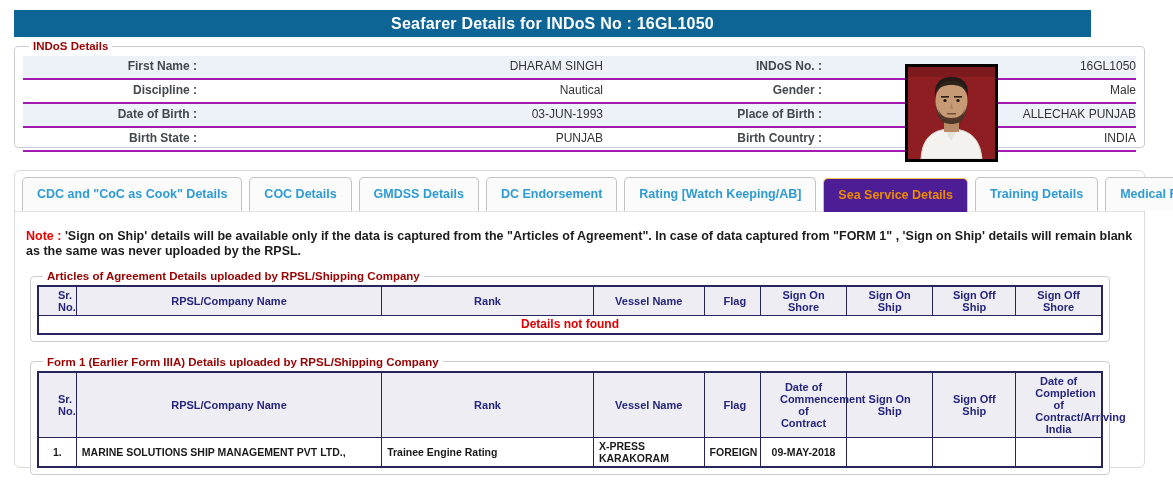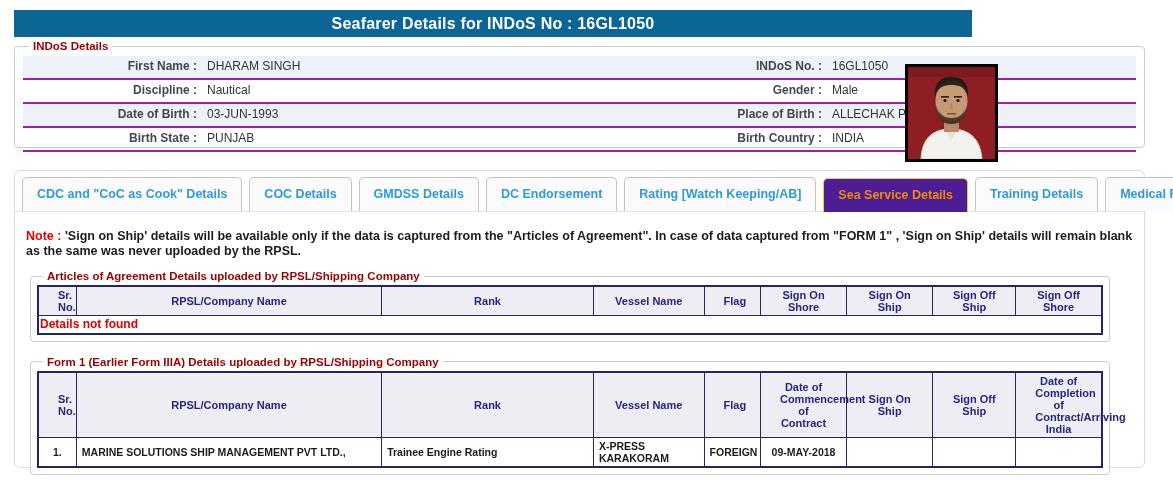--- a/index.html
+++ b/index.html
@@ -1,21 +1,21 @@
 <!DOCTYPE html>
 <html><head>
 <meta charset="utf-8">
 <style>
   * { margin:0; padding:0; box-sizing:border-box; }
   html,body { background:#ffffff; font-family:"Liberation Sans","DejaVu Sans",sans-serif; }
   body { width:1173px; height:488px; position:relative; overflow:hidden; }
 
   
   .title-bar {
-    position:absolute; left:14px; top:10px; width:958px; height:27px;
+    position:absolute; left:14px; top:10px; width:1077px; height:27px;
     background:#0d6596; color:#ffffff; font-size:16px; font-weight:bold;
     text-align:center; line-height:27px; letter-spacing:.2px;
   }
 
   
   fieldset {
     border:1px solid #c9cdd1; border-radius:4px; background:#ffffff;
   }
   legend {
     color:#990000; font-size:11.5px; font-weight:bold; padding:0 4px; margin-left:6px;
@@ -25,21 +25,21 @@
     position:absolute; left:14px; top:40px; width:1131px; height:108px;
     padding:4px 8px 0 8px;
   }
   .details-grid { width:100%; position:relative; }
   .drow { display:flex; height:24px; line-height:20px; font-size:12px;
           border-bottom:2px solid #a21caf; color:#333; }
   .drow.alt { background:#edf1f8; }
   .dlabel { font-weight:bold; color:#43484d; text-align:right; padding-right:6px; white-space:nowrap; }
   .dlabel.c1 { width:180px; }
   .dlabel.c2 { width:225px; }
-  .dval { padding-left:4px; white-space:nowrap; }
+  .dval { padding-left:4px; white-space:nowrap;text-align:right; }
   .dval.c1 { width:400px; }
   .dval.c2 { flex:1; }
 
   
   .photo {
     position:absolute; right:146px; top:12px; width:93px; height:98px;
     border:3px solid #000; background:#8e1e22; overflow:hidden;
   }
   .photo svg { display:block; width:100%; height:100%; }
 
@@ -74,21 +74,21 @@
   table.grid th, table.grid td { border:1px solid #26265c; }
   table.grid th {
     background:#ededf3; color:#26267e; font-size:11px; font-weight:bold;
     text-align:center; padding:2px 19px; line-height:12px;
   }
   table.grid td {
     font-size:10.5px; font-weight:bold; color:#1a1a1a; padding:2px 5px; line-height:12px;
     background:#ffffff;
   }
   .t1 th { height:26px; }
-  .t1 td.msg { color:#e00000; font-size:12px; height:18px; padding:1px; }
+  .t1 td.msg { color:#e00000; font-size:12px; text-align:center; height:18px; padding:1px; }
   .t2 th { height:48px; }
   .t2 td { height:26px; }
   td.center { text-align:center; }
   td.left { text-align:left; }
 </style>
 </head>
 <body>
 
 <div class="title-bar">Seafarer Details for INDoS No : 16GL1050</div>
 

